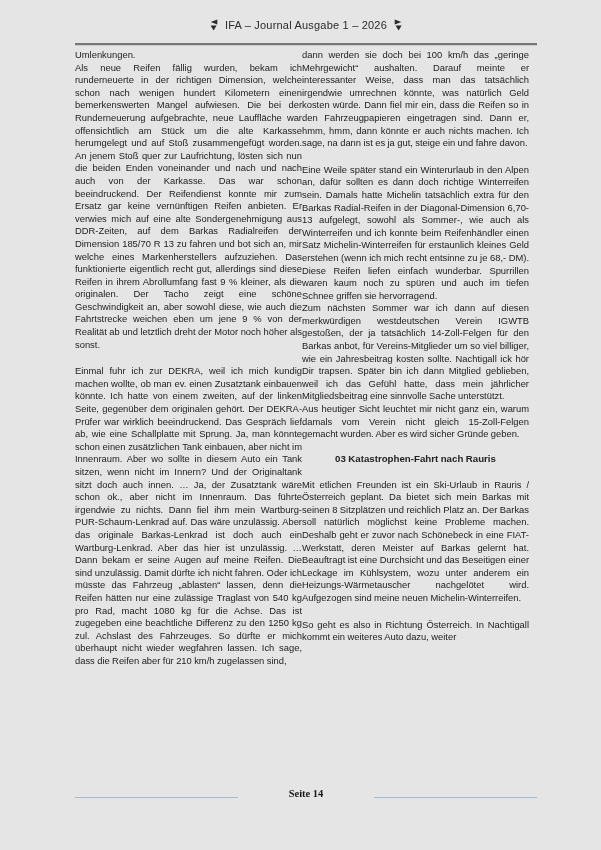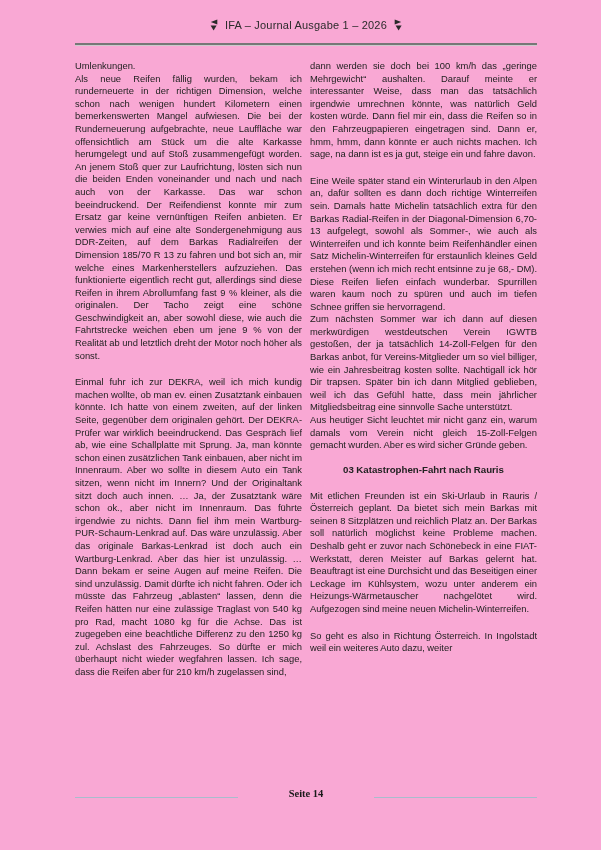--- a/index.html
+++ b/index.html
@@ -12,21 +12,21 @@
     height: 850px;
     font-family: "Liberation Sans", sans-serif;
     color: #222222;
     position: relative;
     overflow: hidden;
   }
   .page {
     position: relative;
     width: 601px;
     height: 850px;
-    background: #f9a8d4;
+    background: #e5e5e5;
     overflow: hidden;
   }
   .header {
     position: absolute;
     left: 75px;
     top: 18px;
     width: 462px;
   }
   .title-row {
     display: flex;
@@ -40,26 +40,24 @@
   }
   .ornament { display: inline-flex; align-items: center; }
   .header-rule {
     margin-top: 11px;
     height: 3px;
     background: linear-gradient(to bottom, #777777 0px, #777777 2px, #cccccc 2px, #cccccc 3px);
   }
   .columns {
     position: absolute;
     left: 75px;
-    top: 60px;
+    top: 49px;
     width: 462px;
     height: 708px;
     display: flex;
-    gap: 8px;
-    justify-content: flex-end;
   }
   .col {
     width: 227px;
     text-align: justify;
     font-size: 9.4px;
     line-height: 12.6px;
     hyphens: auto;
     -webkit-hyphens: auto;
     overflow: hidden;
     word-spacing: -0.2px;
@@ -128,21 +126,21 @@
       <p>Als neue Reifen fällig wurden, bekam ich runderneuerte in der richtigen Dimension, welche schon nach wenigen hundert Kilometern einen bemerkenswerten Mangel aufwiesen. Die bei der Runderneuerung aufgebrachte, neue Lauffläche war offensichtlich am Stück um die alte Karkasse herumgelegt und auf Stoß zusammengefügt worden. An jenem Stoß quer zur Laufrichtung, lösten sich nun die beiden Enden voneinander und nach und nach auch von der Karkasse. Das war schon beeindruckend. Der Reifendienst konnte mir zum Ersatz gar keine vernünftigen Reifen anbieten. Er verwies mich auf eine alte Sondergenehmigung aus DDR-Zeiten, auf dem Barkas Radialreifen der Dimension 185/70 R 13 zu fahren und bot sich an, mir welche eines Markenherstellers aufzuziehen. Das funktionierte eigentlich recht gut, allerdings sind diese Reifen in ihrem Abrollumfang fast 9 % kleiner, als die originalen. Der Tacho zeigt eine schöne Geschwindigkeit an, aber sowohl diese, wie auch die Fahrtstrecke weichen eben um jene 9 % von der Realität ab und letztlich dreht der Motor noch höher als sonst.</p>
       <p class="gap">Einmal fuhr ich zur DEKRA, weil ich mich kundig machen wollte, ob man ev. einen Zusatztank einbauen könnte. Ich hatte von einem zweiten, auf der linken Seite, gegenüber dem originalen gehört. Der DEKRA-Prüfer war wirklich beeindruckend. Das Gespräch lief ab, wie eine Schallplatte mit Sprung. Ja, man könnte schon einen zusätzlichen Tank einbauen, aber nicht im Innenraum. Aber wo sollte in diesem Auto ein Tank sitzen, wenn nicht im Innern? Und der Originaltank sitzt doch auch innen. … Ja, der Zusatztank wäre schon ok., aber nicht im Innenraum. Das führte irgendwie zu nichts. Dann fiel ihm mein Wartburg-PUR-Schaum-Lenkrad auf. Das wäre unzulässig. Aber das originale Barkas-Lenkrad ist doch auch ein Wartburg-Lenkrad. Aber das hier ist unzulässig. … Dann bekam er seine Augen auf meine Reifen. Die sind unzulässig. Damit dürfte ich nicht fahren. Oder ich müsste das Fahrzeug „ablasten“ lassen, denn die Reifen hätten nur eine zulässige Traglast von 540 kg pro Rad, macht 1080 kg für die Achse. Das ist zugegeben eine beachtliche Differenz zu den 1250 kg zul. Achslast des Fahrzeuges. So dürfte er mich überhaupt nicht wieder wegfahren lassen. Ich sage, dass die Reifen aber für 210 km/h zugelassen sind,</p>
     </div>
     <div class="col" lang="de">
       <p>dann werden sie doch bei 100 km/h das „geringe Mehrgewicht“ aushalten. Darauf meinte er interessanter Weise, dass man das tatsächlich irgendwie umrechnen könnte, was natürlich Geld kosten würde. Dann fiel mir ein, dass die Reifen so in den Fahrzeugpapieren eingetragen sind. Dann er, hmm, hmm, dann könnte er auch nichts machen. Ich sage, na dann ist es ja gut, steige ein und fahre davon.</p>
       <p class="gap">Eine Weile später stand ein Winterurlaub in den Alpen an, dafür sollten es dann doch richtige Winterreifen sein. Damals hatte Michelin tatsächlich extra für den Barkas Radial-Reifen in der Diagonal-Dimension 6,70-13 aufgelegt, sowohl als Sommer-, wie auch als Winterreifen und ich konnte beim Reifenhändler einen Satz Michelin-Winterreifen für erstaunlich kleines Geld erstehen (wenn ich mich recht entsinne zu je 68,- DM). Diese Reifen liefen einfach wunderbar. Spurrillen waren kaum noch zu spüren und auch im tiefen Schnee griffen sie hervorragend.</p>
       <p>Zum nächsten Sommer war ich dann auf diesen merkwürdigen westdeutschen Verein IGWTB gestoßen, der ja tatsächlich 14-Zoll-Felgen für den Barkas anbot, für Vereins-Mitglieder um so viel billiger, wie ein Jahresbeitrag kosten sollte. Nachtigall ick hör Dir trapsen. Später bin ich dann Mitglied geblieben, weil ich das Gefühl hatte, dass mein jährlicher Mitgliedsbeitrag eine sinnvolle Sache unterstützt.</p>
       <p>Aus heutiger Sicht leuchtet mir nicht ganz ein, warum damals vom Verein nicht gleich 15-Zoll-Felgen gemacht wurden. Aber es wird sicher Gründe geben.</p>
       <h2 class="section-heading">03 Katastrophen-Fahrt nach Rauris</h2>
       <p>Mit etlichen Freunden ist ein Ski-Urlaub in Rauris / Österreich geplant. Da bietet sich mein Barkas mit seinen 8 Sitzplätzen und reichlich Platz an. Der Barkas soll natürlich möglichst keine Probleme machen. Deshalb geht er zuvor nach Schönebeck in eine FIAT-Werkstatt, deren Meister auf Barkas gelernt hat. Beauftragt ist eine Durchsicht und das Beseitigen einer Leckage im Kühlsystem, wozu unter anderem ein Heizungs-Wärmetauscher nachgelötet wird. Aufgezogen sind meine neuen Michelin-Winterreifen.</p>
-      <p class="gap">So geht es also in Richtung Österreich. In Ingolstadt weil ein weiteres Auto dazu, weiter</p>
+      <p class="gap">So geht es also in Richtung Österreich. In Nachtigall kommt ein weiteres Auto dazu, weiter</p>
     </div>
   </main>
 
   <footer class="footer">
     <span class="footer-line"></span>
     <span class="footer-label">Seite 14</span>
     <span class="footer-line"></span>
   </footer>
 
 </div>

